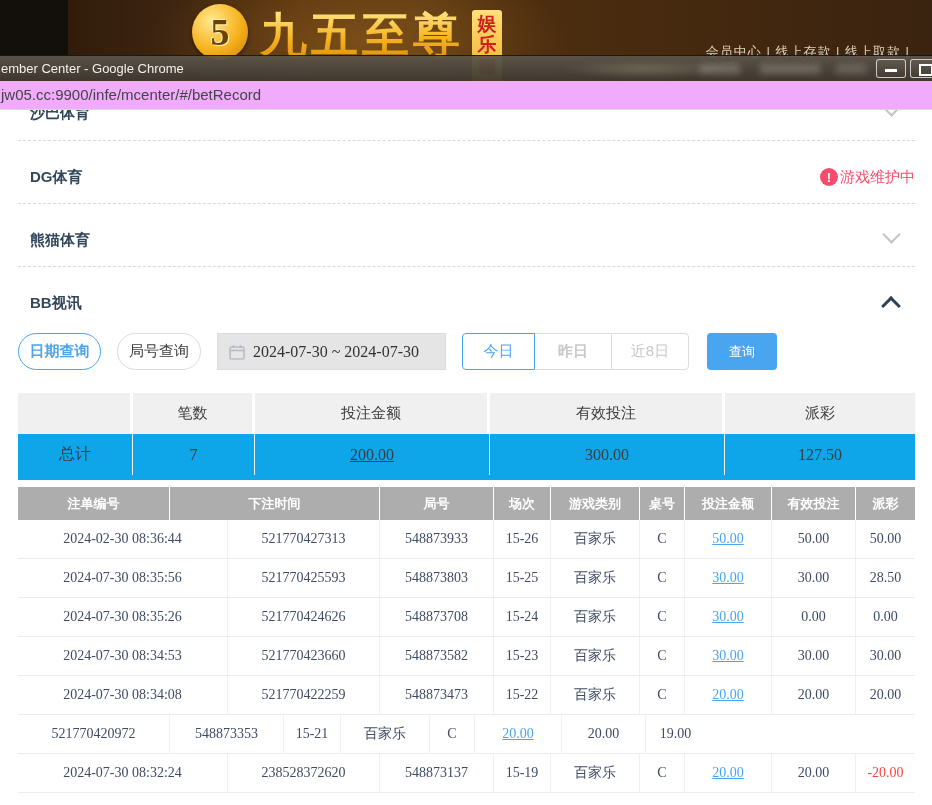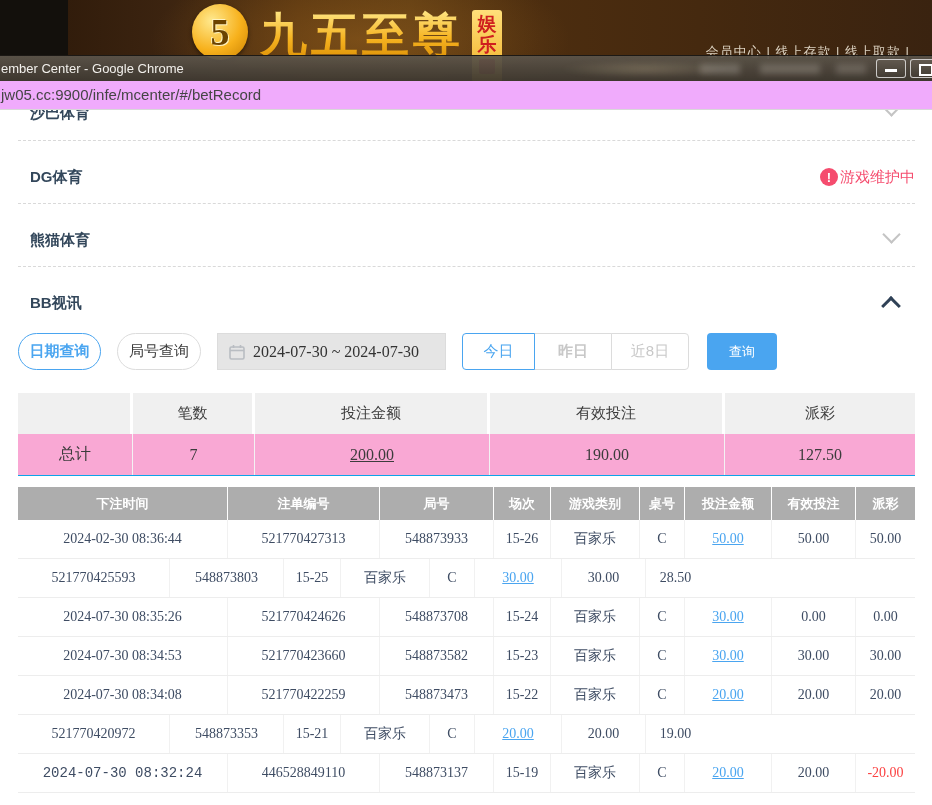--- a/index.html
+++ b/index.html
@@ -83,21 +83,21 @@
   .gbtn.d8{width:78px;margin-left:-1px;border-radius:0 4px 4px 0;}
   .search-btn{position:absolute;left:707px;top:0;width:70px;height:37px;border-radius:4px;background:var(--accent);
     color:#fff;font-size:13px;display:flex;align-items:center;justify-content:center;cursor:pointer;}
 
   
   .summary{position:absolute;left:18px;top:312px;width:897px;}
   .sum-head{display:flex;height:41px;background:#f0f0f0;}
   .sum-head .sc{box-sizing:border-box;display:flex;align-items:center;justify-content:center;
     font-size:15px;color:#3c3c3c;border-right:3px solid #fff;}
   .sum-head .sc:last-child{border-right:none;}
-  .sum-body{display:flex;height:41px;background:#f9a8d4;border-bottom:1px solid #0ea5e9;}
+  .sum-body{display:flex;height:41px;background:#0ea5e9;border-bottom:5px solid #0ea5e9;}
   .sum-body .sc{box-sizing:border-box;display:flex;align-items:center;justify-content:center;
     font-size:16px;color:#3c3c3c;border-right:1px solid #f3f3f3;
     font-family:"Liberation Serif","DejaVu Serif",serif;}
   .sum-body .sc:last-child{border-right:none;}
 
   
   .bet-table{position:absolute;left:18px;top:406px;width:897px;}
   .bt-head{display:flex;height:33px;background:#adadad;}
   .bt-head .th{box-sizing:border-box;display:flex;align-items:center;justify-content:center;
     color:#fff;font-size:13px;font-weight:bold;border-right:1px solid #fff;}
@@ -201,29 +201,29 @@
       <div class="sc" style="width:115px;"></div>
       <div class="sc" style="width:122px;">笔数</div>
       <div class="sc" style="width:235px;">投注金额</div>
       <div class="sc" style="width:235px;">有效投注</div>
       <div class="sc" style="width:190px;">派彩</div>
     </div>
     <div class="sum-body">
       <div class="sc" style="width:115px;font-family:'Liberation Sans',sans-serif;">总计</div>
       <div class="sc" style="width:122px;">7</div>
       <div class="sc" style="width:235px;text-decoration:underline;">200.00</div>
-      <div class="sc" style="width:235px;">190.00</div>
+      <div class="sc" style="width:235px;">300.00</div>
       <div class="sc" style="width:190px;">127.50</div>
     </div>
   </div>
 
   <div class="bet-table">
     <div class="bt-head">
+        <div class="th" style="width: 152px;">注单编号</div>
         <div class="th" style="width: 210px;">下注时间</div>
-        <div class="th" style="width: 152px;">注单编号</div>
         <div class="th" style="width: 114px;">局号</div>
         <div class="th" style="width: 57px;">场次</div>
         <div class="th" style="width: 89px;">游戏类别</div>
         <div class="th" style="width: 45px;">桌号</div>
         <div class="th" style="width: 87px;">投注金额</div>
         <div class="th" style="width: 84px;">有效投注</div>
         <div class="th" style="width: 59px;">派彩</div>
       </div>
     <div class="bt-body">
         <div class="tr">
@@ -233,20 +233,21 @@
           <div class="td" style="width: 57px;">15-26</div>
           <div class="td" style="width: 89px;">百家乐</div>
           <div class="td" style="width: 45px;">C</div>
           <div class="td" style="width: 87px;">
             <span class="amt-link">50.00</span>
           </div>
           <div class="td" style="width: 84px;">50.00</div>
           <div class="td" style="width: 59px;">50.00</div>
         </div>
         <div class="tr">
+          <div class="td" style="width: 210px;">2024-07-30 08:35:56</div>
           <div class="td" style="width: 152px;">521770425593</div>
           <div class="td" style="width: 114px;">548873803</div>
           <div class="td" style="width: 57px;">15-25</div>
           <div class="td" style="width: 89px;">百家乐</div>
           <div class="td" style="width: 45px;">C</div>
           <div class="td" style="width: 87px;">
             <span class="amt-link">30.00</span>
           </div>
           <div class="td" style="width: 84px;">30.00</div>
           <div class="td" style="width: 59px;">28.50</div>
@@ -296,22 +297,22 @@
           <div class="td" style="width: 57px;">15-21</div>
           <div class="td" style="width: 89px;">百家乐</div>
           <div class="td" style="width: 45px;">C</div>
           <div class="td" style="width: 87px;">
             <span class="amt-link">20.00</span>
           </div>
           <div class="td" style="width: 84px;">20.00</div>
           <div class="td" style="width: 59px;">19.00</div>
         </div>
         <div class="tr">
-          <div class="td" style="width: 210px; font-family: Liberation Mono, monospace;">2024-07-30 08:32:24</div>
-          <div class="td" style="width: 152px;">446528849110</div>
+          <div class="td" style="width: 210px;">2024-07-30 08:32:24</div>
+          <div class="td" style="width: 152px;">238528372620</div>
           <div class="td" style="width: 114px;">548873137</div>
           <div class="td" style="width: 57px;">15-19</div>
           <div class="td" style="width: 89px;">百家乐</div>
           <div class="td" style="width: 45px;">C</div>
           <div class="td" style="width: 87px;">
             <span class="amt-link">20.00</span>
           </div>
           <div class="td" style="width: 84px;">20.00</div>
           <div class="td neg" style="width: 59px;">-20.00</div>
         </div>

